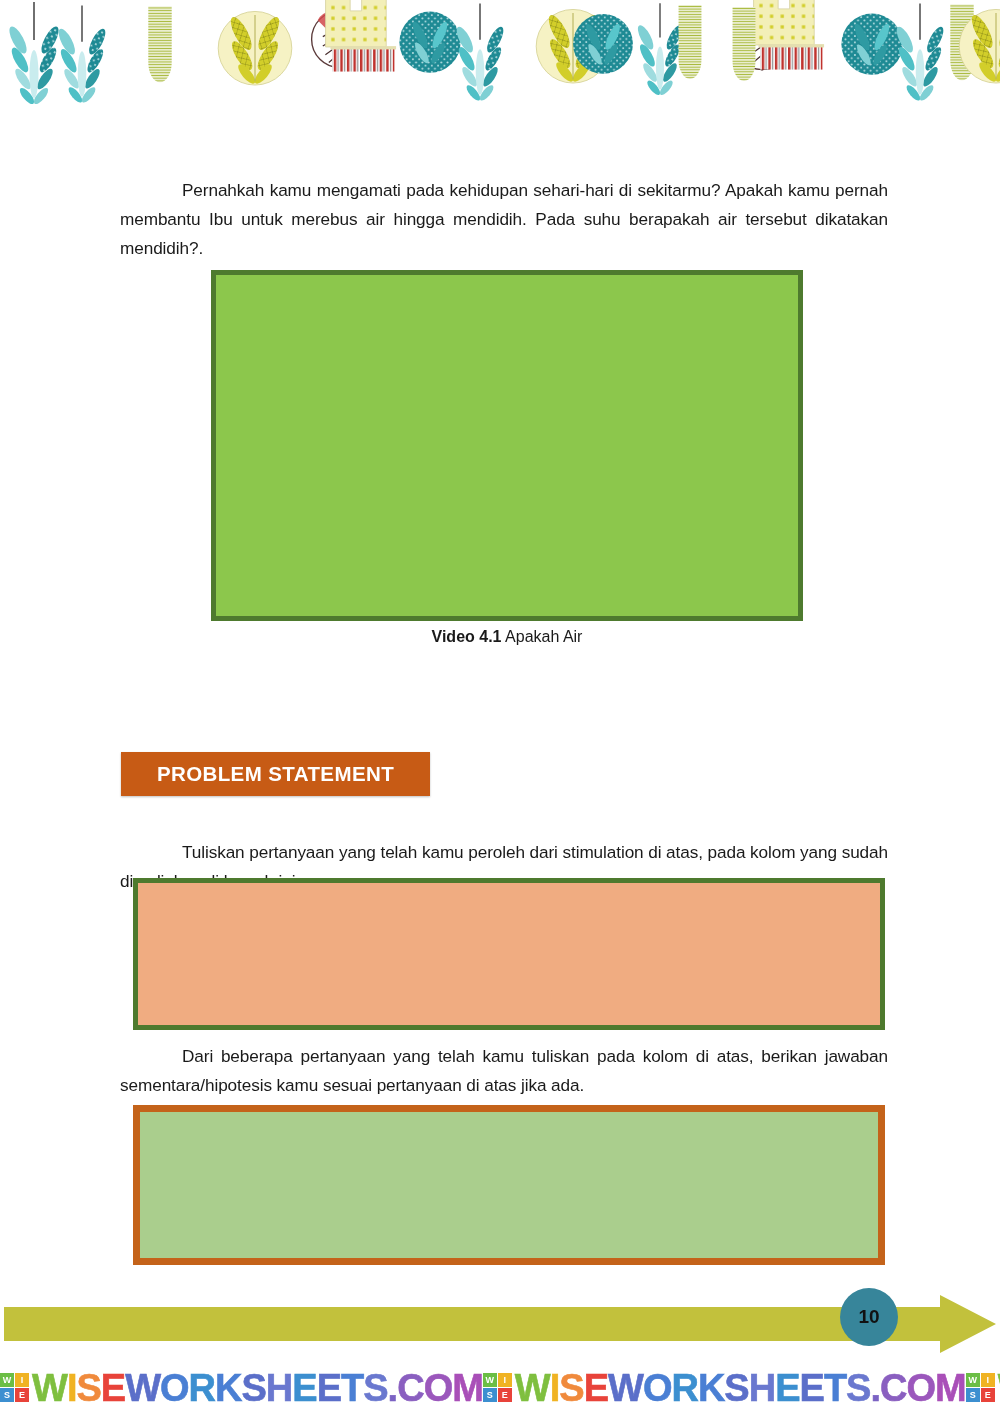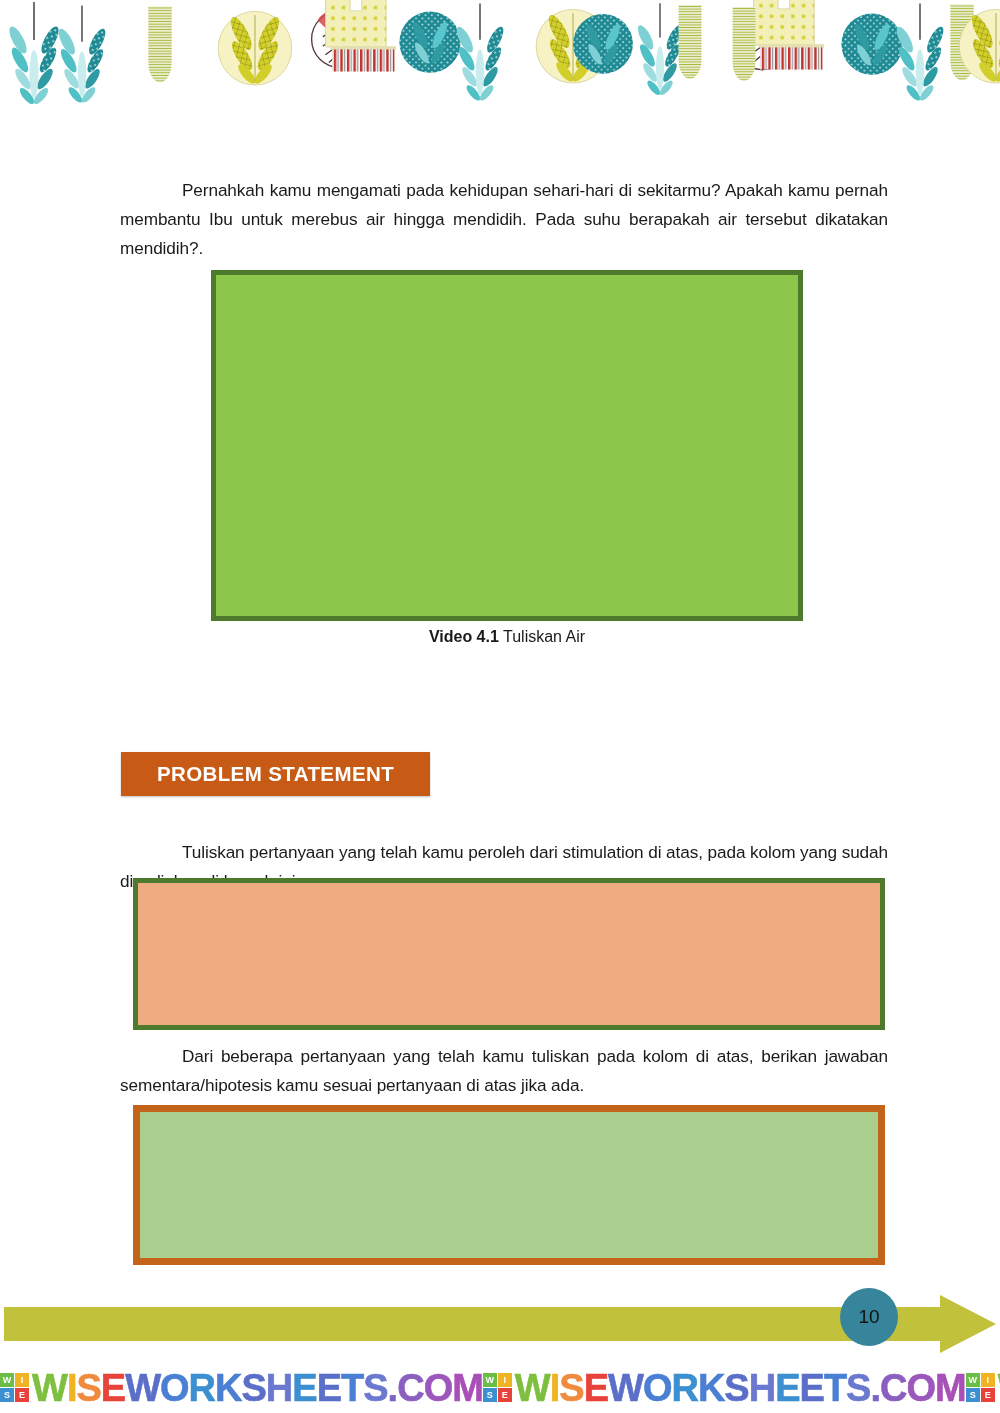--- a/index.html
+++ b/index.html
@@ -142,21 +142,21 @@
     width: 58px;
     height: 58px;
     border-radius: 50%;
     background: #37859A;
     display: flex;
     align-items: center;
     justify-content: center;
   }
   #page-number-badge .pagenum {
     color: #111111;
-    font-weight: normal;
+    font-weight: bold;
     font-size: 19px;
     font-family: "Liberation Sans", sans-serif;
   }
 
   
   #watermark-footer {
     position: absolute;
     left: 0;
     top: 1362px;
     width: 1000px;
@@ -352,21 +352,21 @@
           <use href="#motif-yellow-circle"></use>
         </g>
     </svg>
   </div>
 
   <p class="para" id="intro-paragraph">Pernahkah kamu mengamati pada kehidupan sehari-hari di sekitarmu? Apakah kamu pernah membantu Ibu untuk merebus air hingga mendidih. Pada suhu berapakah air tersebut dikatakan mendidih?.</p>
 
   <div id="video-placeholder"></div>
 
   <div id="video-caption">
-    <span class="cap-label">Video 4.1</span><span class="cap-text"> Tuliskan Air</span>
+    <span class="cap-label">Video 4.1</span><span class="cap-text"> Apakah Air</span>
   </div>
 
   <div id="problem-statement-badge">
     <span class="badge-text">PROBLEM STATEMENT</span>
   </div>
 
   <p class="para" id="problem-instruction-1">Tuliskan pertanyaan yang telah kamu peroleh dari stimulation di atas, pada kolom yang sudah disediakan di bawah ini.</p>
 
   <div id="answer-box-questions"></div>
 

